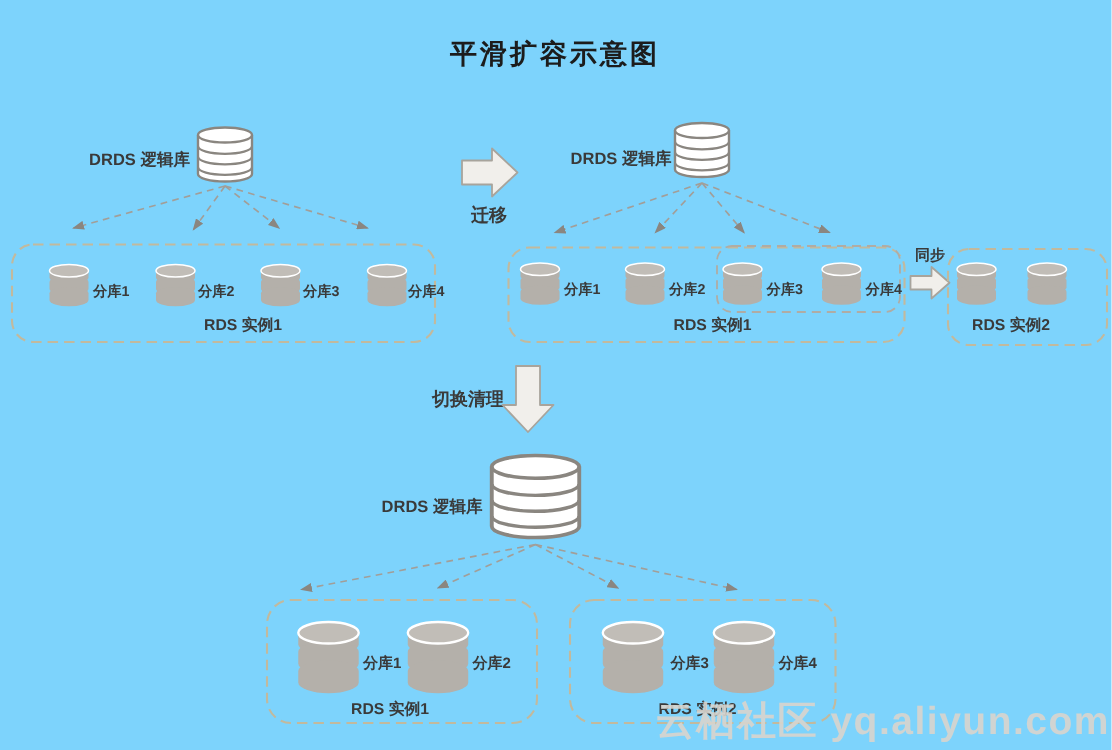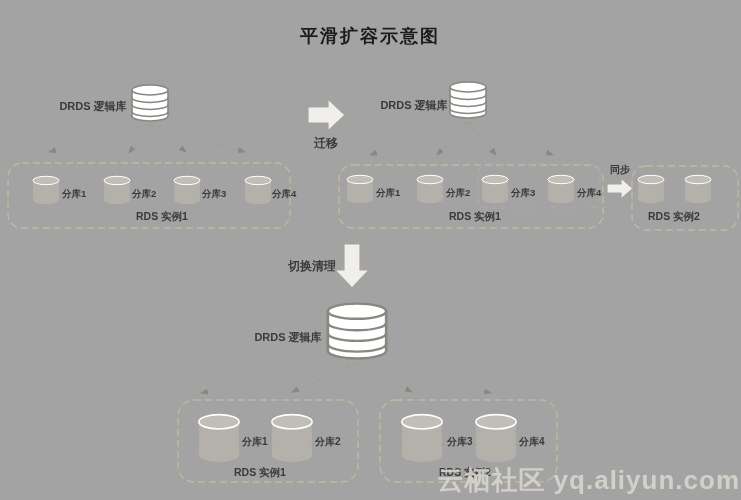--- a/index.html
+++ b/index.html
@@ -1,19 +1,19 @@
 <!DOCTYPE html>
 <html><head>
 <meta charset="utf-8">
 <style>
   html,body{margin:0;padding:0;background:#ffffff;}
   .stage{
     position:relative;
     width:741px;height:500px;
-    background:#a3a3a3;
+    background:#7dd3fc;
     overflow:hidden;
     font-family:"Liberation Sans", sans-serif;
   }
   svg{position:absolute;left:0;top:0;}
   text{fill:#333333;font-family:"Liberation Sans", sans-serif;}
   .title-text{font-family:"DejaVu Serif", serif;font-weight:bold;font-size:18px;fill:#1c1c1c;letter-spacing:2px;}
   .logical-label{font-size:11px;font-weight:bold;fill:#3a3a3a;}
   .shard-label{font-size:9.5px;font-weight:bold;fill:#3a3a3a;}
   .shard-label-big{font-size:10px;font-weight:bold;fill:#3a3a3a;}
   .instance-label{font-size:10.5px;font-weight:bold;fill:#3a3a3a;}

